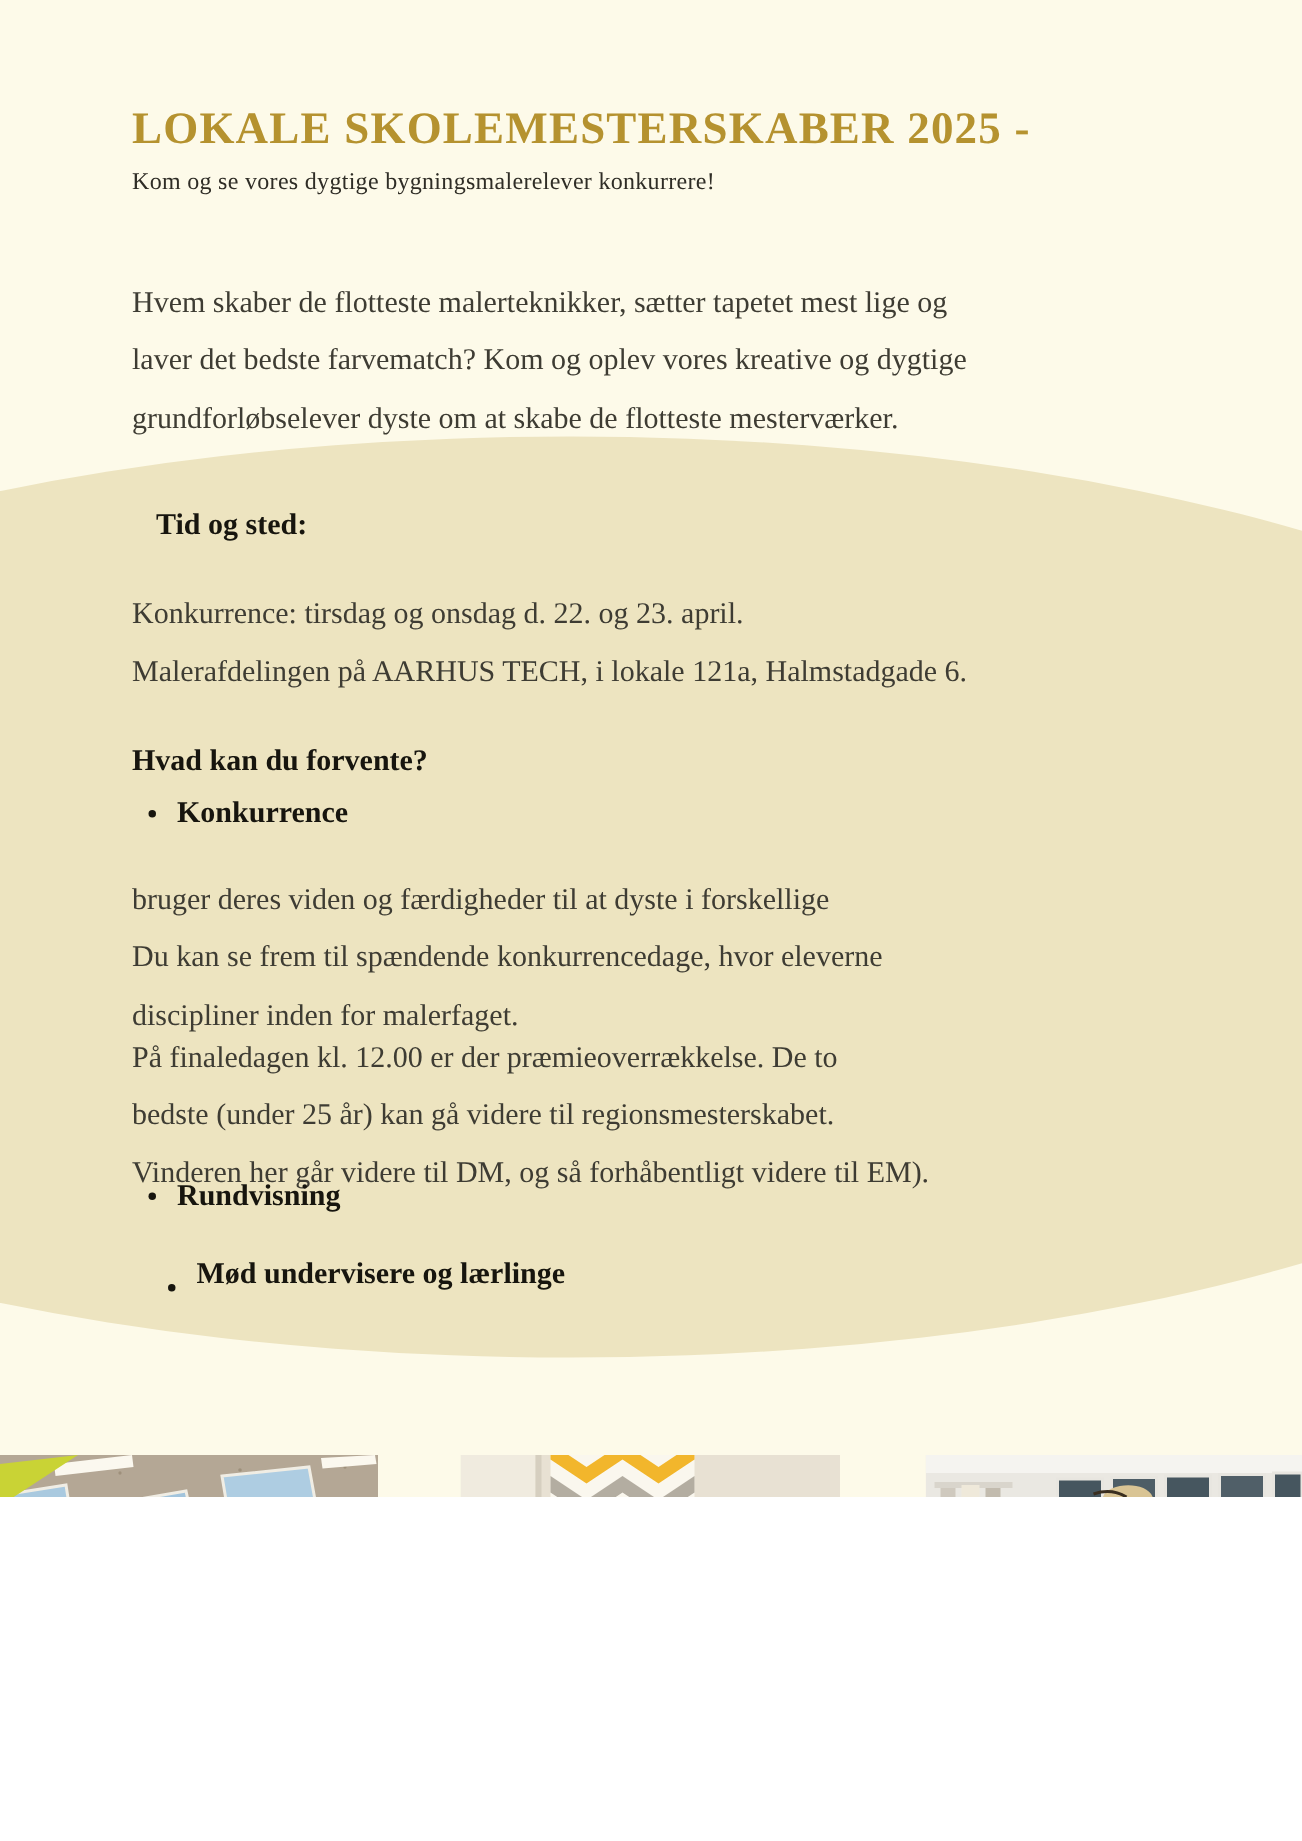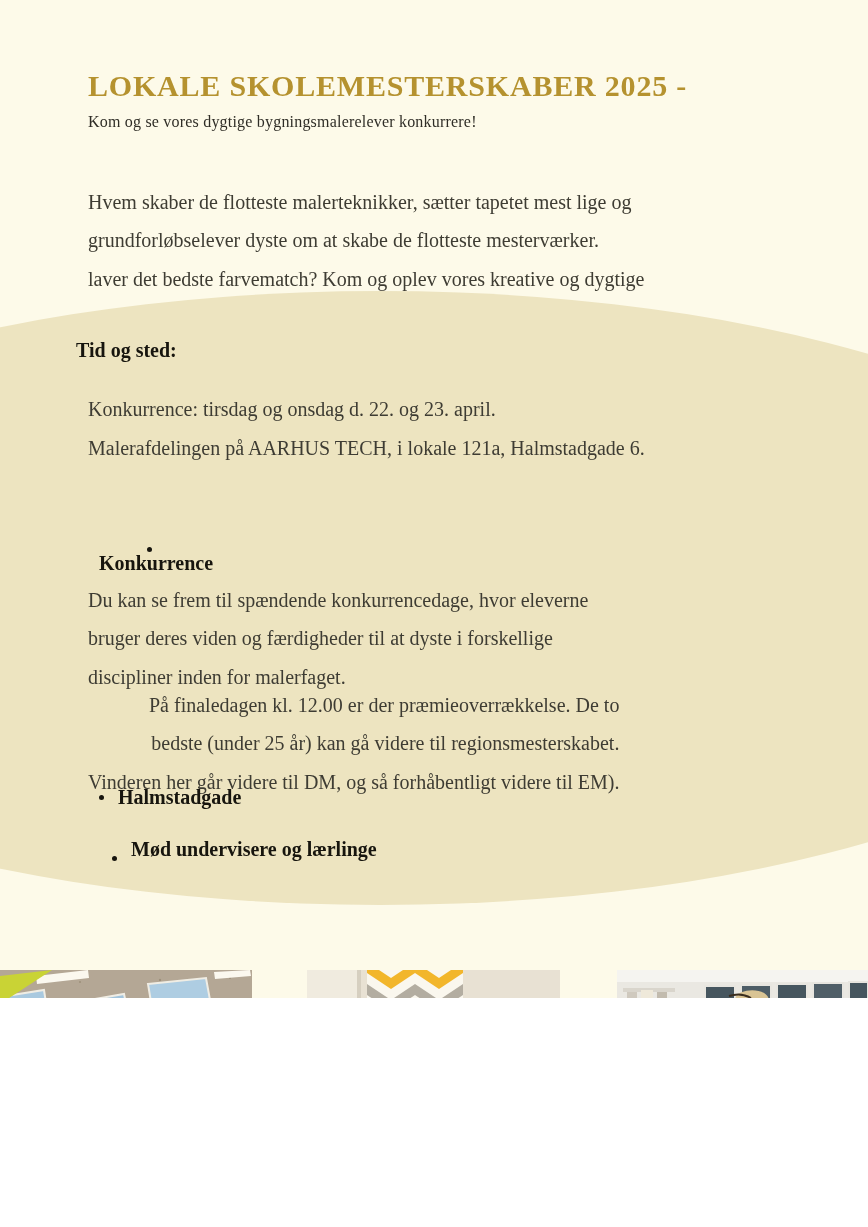--- a/index.html
+++ b/index.html
@@ -20,31 +20,31 @@
     letter-spacing:0.8px;color:#B5922F;white-space:nowrap;
   }
   .subtitle{
     left:88px;top:113px;font-size:16px;color:#2F2D26;
     letter-spacing:0.2px;white-space:nowrap;
   }
   .bodytxt{font-size:20px;line-height:26.4px;color:#3E3C33;}
   .bodytxt div{white-space:nowrap;margin-top:12px;}
   .intro{left:88px;top:177px;}
   .h-bold{font-size:20px;font-weight:bold;color:#17150E;white-space:nowrap;}
-  .tid-heading{left:76px;top:339px;}
+  .tid-heading{left:104px;top:339px;}
   .time-lines{left:88px;top:384px;line-height:26.6px;}
   .expect-heading{left:88px;top:496px;}
   .bullet-row{display:flex;align-items:center;}
   .bullet-dot{
     width:5px;height:5px;border-radius:50%;background:#17150E;
     margin-right:14px;flex:0 0 auto;
   }
-  .b1{left:99px;top:547px;flex-direction:column;}
+  .b1{left:99px;top:531px;}
   .b1-body{left:88px;top:575px;}
-  .finale{left:88px;top:680px;text-align:right;}
+  .finale{left:88px;top:680px;}
   .b2{left:99px;top:786px;}
   .b3{left:112px;top:838px;align-items:flex-end;}
   .photo{position:absolute;top:970px;height:257px;overflow:hidden;z-index:3;}
   .photo svg{display:block;width:100%;height:100%;}
   .photo-left{left:0;width:252px;}
   .photo-mid{left:307px;width:253px;}
   .photo-right{left:617px;width:251px;}
 </style>
 </head>
 <body>
@@ -53,52 +53,53 @@
 
   <div class="ellipse"></div>
 
   <div class="layer">
 
     <div class="abs title">LOKALE SKOLEMESTERSKABER 2025 -</div>
     <div class="abs subtitle">Kom og se vores dygtige bygningsmalerelever konkurrere!</div>
 
     <div class="abs bodytxt intro">
       <div>Hvem skaber de flotteste malerteknikker, sætter tapetet mest lige og</div>
+      <div>laver det bedste farvematch? Kom og oplev vores kreative og dygtige</div>
       <div>grundforløbselever dyste om at skabe de flotteste mesterværker.</div>
-      <div>laver det bedste farvematch? Kom og oplev vores kreative og dygtige</div>
     </div>
 
     <div class="abs h-bold tid-heading">Tid og sted:</div>
 
     <div class="abs bodytxt time-lines">
       <div>Konkurrence: tirsdag og onsdag d. 22. og 23. april.</div>
       <div>Malerafdelingen på AARHUS TECH, i lokale 121a, Halmstadgade 6.</div>
     </div>
 
+    <div class="abs h-bold expect-heading">Hvad kan du forvente?</div>
 
     <div class="abs bullet-row b1">
       <span class="bullet-dot"></span>
       <span class="h-bold">Konkurrence</span>
     </div>
 
     <div class="abs bodytxt b1-body">
+      <div>bruger deres viden og færdigheder til at dyste i forskellige</div>
       <div>Du kan se frem til spændende konkurrencedage, hvor eleverne</div>
-      <div>bruger deres viden og færdigheder til at dyste i forskellige</div>
       <div>discipliner inden for malerfaget.</div>
     </div>
 
     <div class="abs bodytxt finale">
       <div>På finaledagen kl. 12.00 er der præmieoverrækkelse. De to</div>
       <div>bedste (under 25 år) kan gå videre til regionsmesterskabet.</div>
       <div>Vinderen her går videre til DM, og så forhåbentligt videre til EM).</div>
     </div>
 
     <div class="abs bullet-row b2">
       <span class="bullet-dot"></span>
-      <span class="h-bold">Halmstadgade</span>
+      <span class="h-bold">Rundvisning</span>
     </div>
 
     <div class="abs bullet-row b3">
       <span class="bullet-dot"></span>
       <span class="h-bold">Mød undervisere og lærlinge</span>
     </div>
   </div>
 
   <div class="photo photo-left" aria-label="Malerværksted med ovenlys, gulgrønne bjælker og elever ved arbejdsborde">
     <svg viewBox="0 0 252 257">

